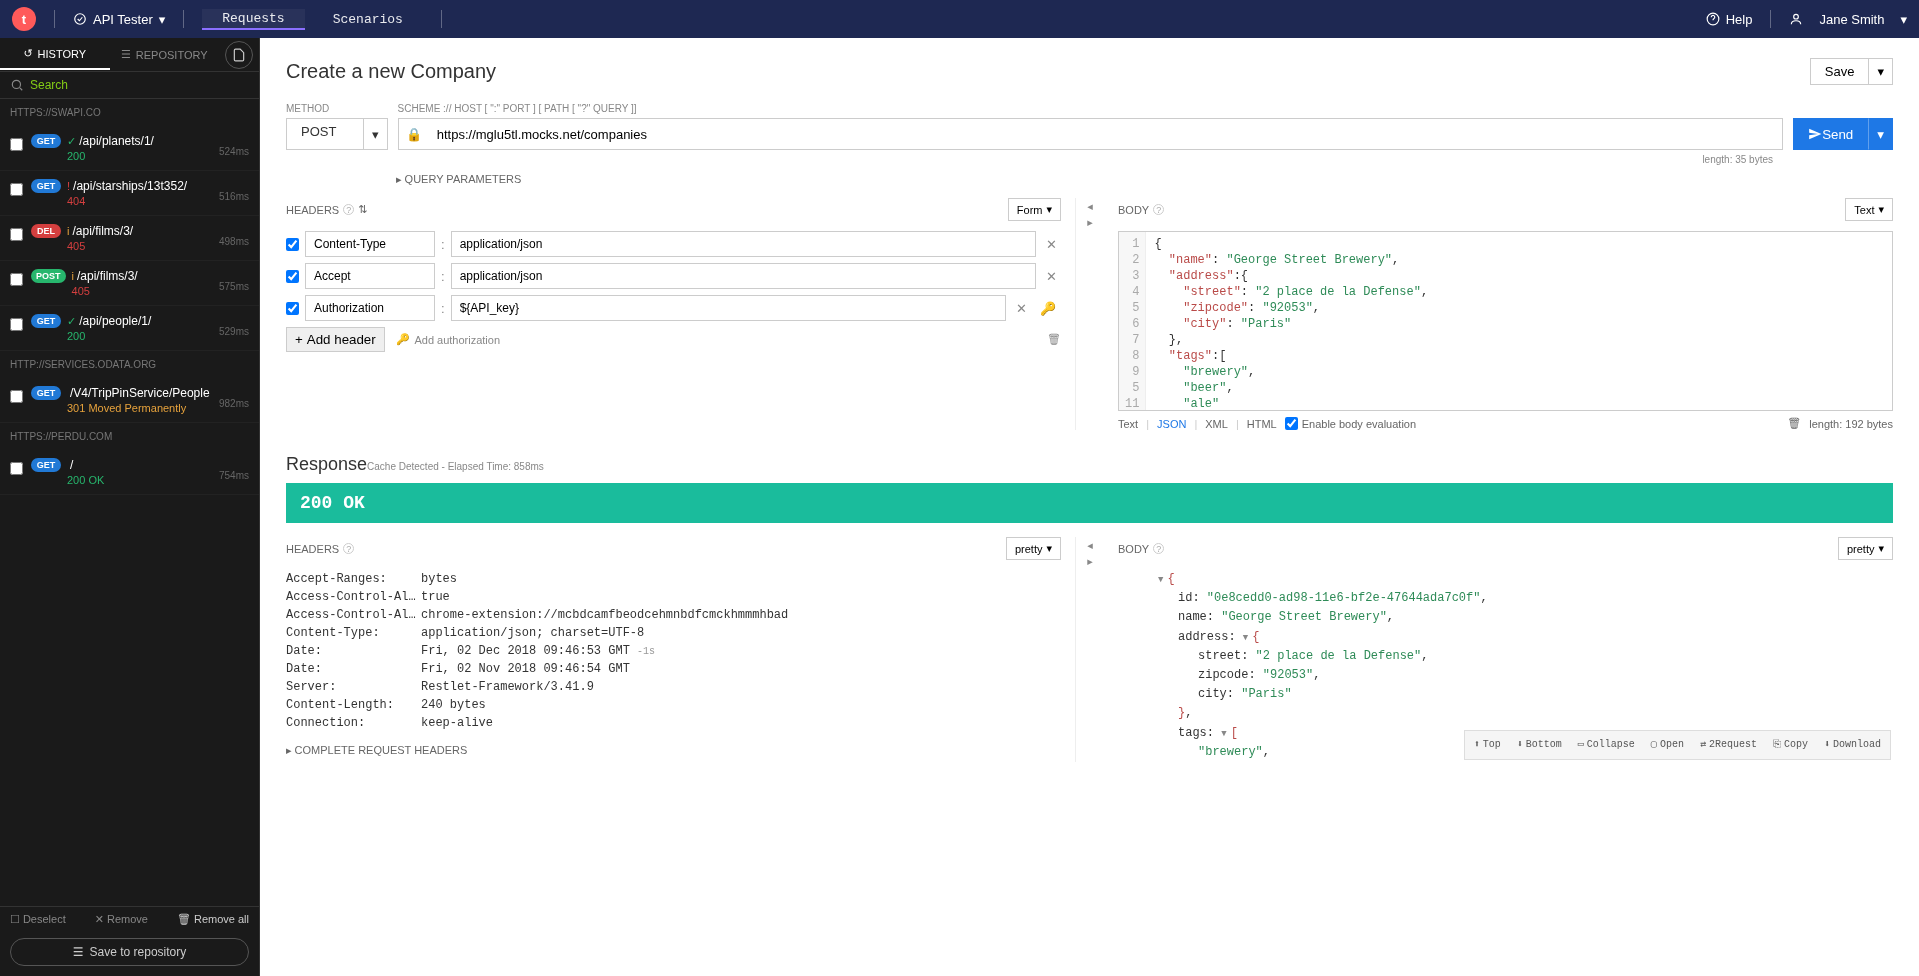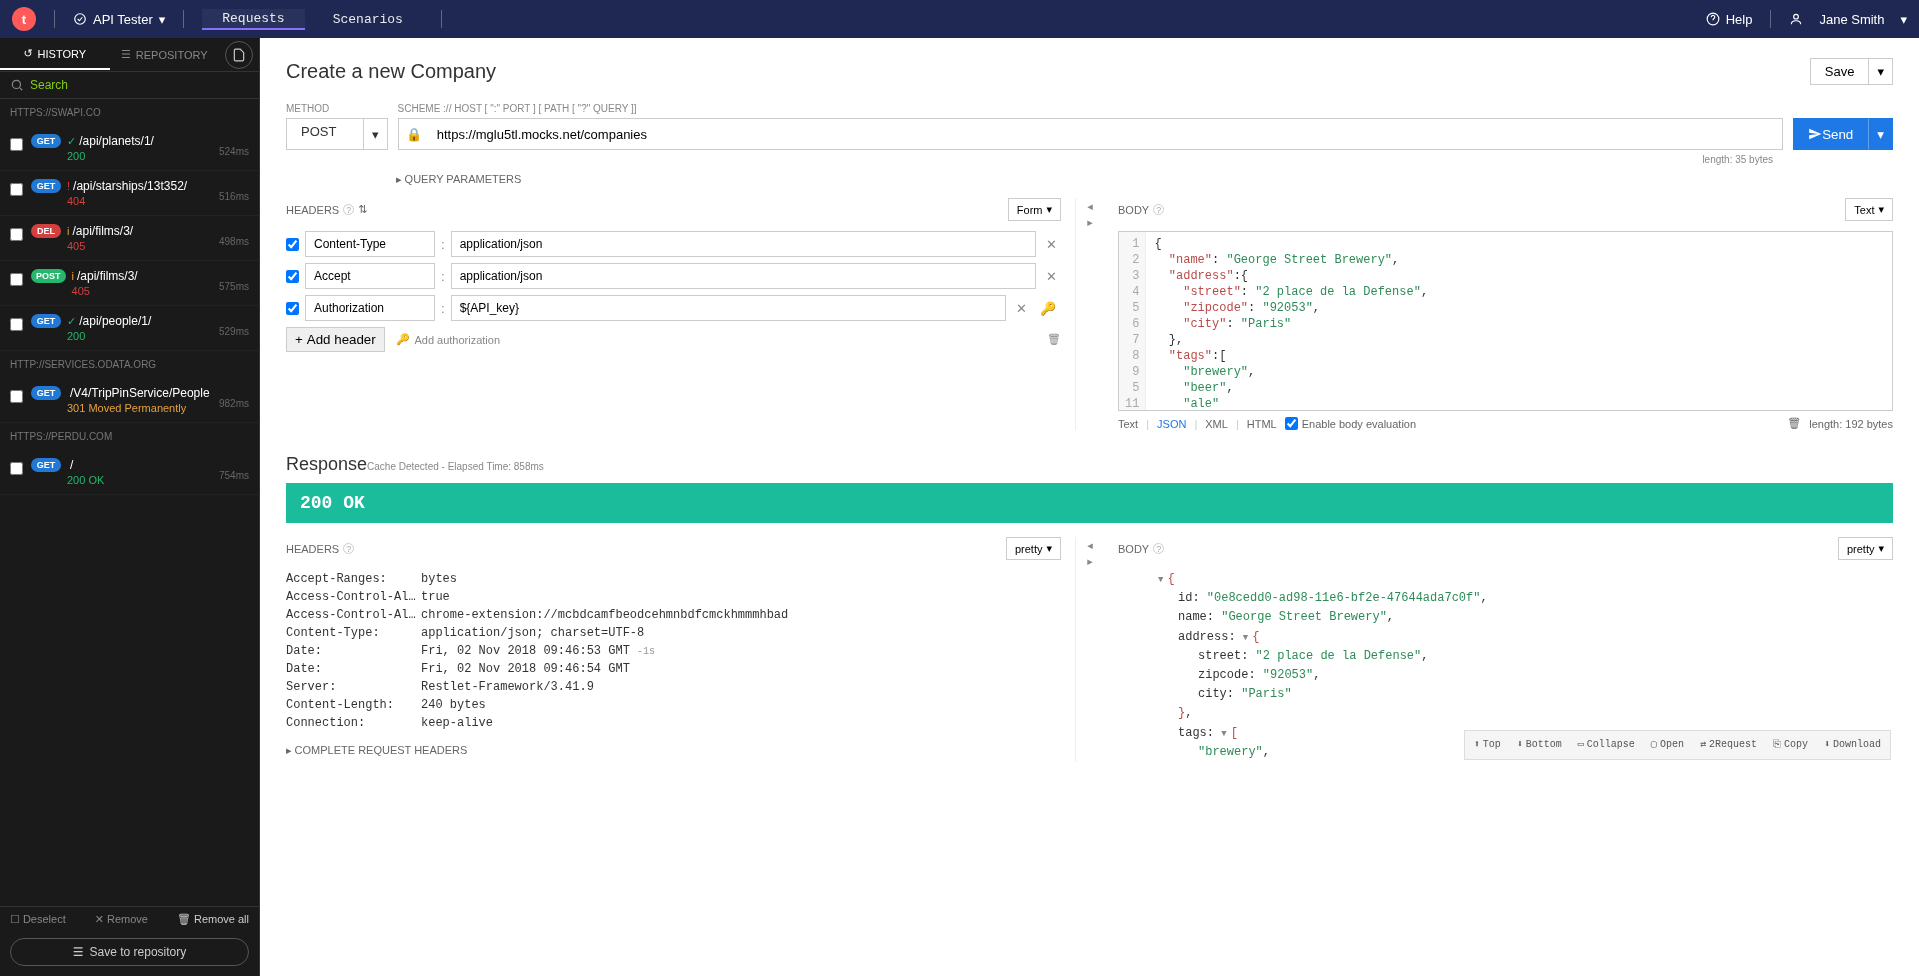--- a/index.html
+++ b/index.html
@@ -404,21 +404,21 @@
                 <span>HEADERS</span> 
                 <span class="help-circle">?</span>
               </span>
             <button class="small-btn"><span>pretty</span> ▾</button>
           </div>
           <div class="resp-headers" id="resp-headers">
               <div class="hline"><span class="hname">Accept-Ranges:</span><span class="hval">bytes</span></div>
               <div class="hline"><span class="hname">Access-Control-Allow-C…</span><span class="hval">true</span></div>
               <div class="hline"><span class="hname">Access-Control-Allow-O…</span><span class="hval">chrome-extension://mcbdcamfbeodcehmnbdfcmckhmmmhbad</span></div>
               <div class="hline"><span class="hname">Content-Type:</span><span class="hval">application/json; charset=UTF-8</span></div>
-              <div class="hline"><span class="hname">Date:</span><span class="hval">Fri, 02 Nov 2018 09:46:53 GMT</span> <span class="time-tag">-1s</span></div>
+              <div class="hline"><span class="hname">Date:</span><span class="hval">Fri, 02 Dec 2018 09:46:53 GMT</span> <span class="time-tag">-1s</span></div>
               <div class="hline"><span class="hname">Date:</span><span class="hval">Fri, 02 Nov 2018 09:46:54 GMT</span></div>
               <div class="hline"><span class="hname">Server:</span><span class="hval">Restlet-Framework/3.41.9</span></div>
               <div class="hline"><span class="hname">Content-Length:</span><span class="hval">240 bytes</span></div>
               <div class="hline"><span class="hname">Connection:</span><span class="hval">keep-alive</span></div>
             </div>
           <div class="complete-headers">▸ <span>COMPLETE REQUEST HEADERS</span></div>
         </div>
         <div class="split-handle">
           <span>◂</span>
           <span>▸</span>

